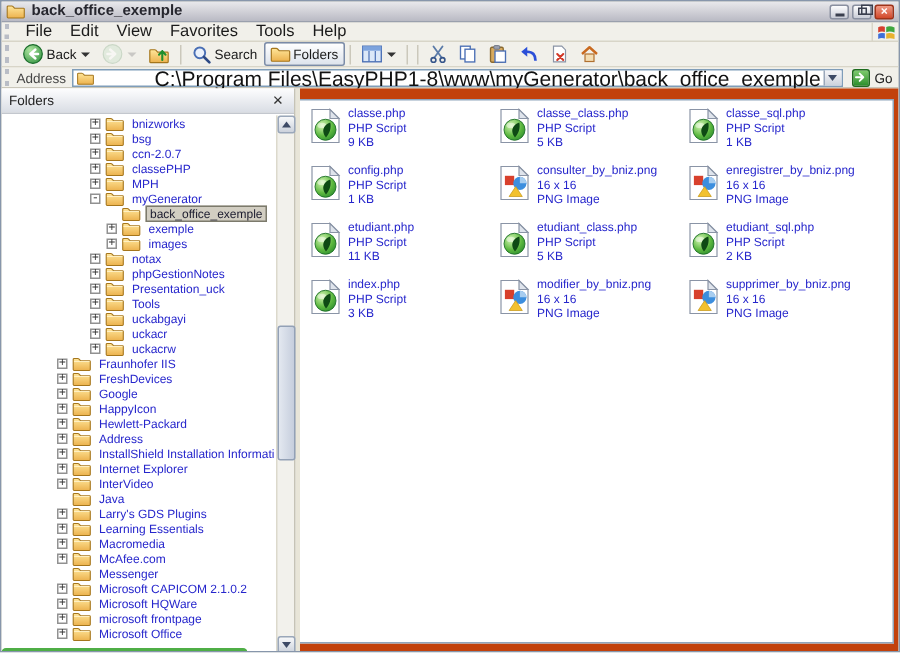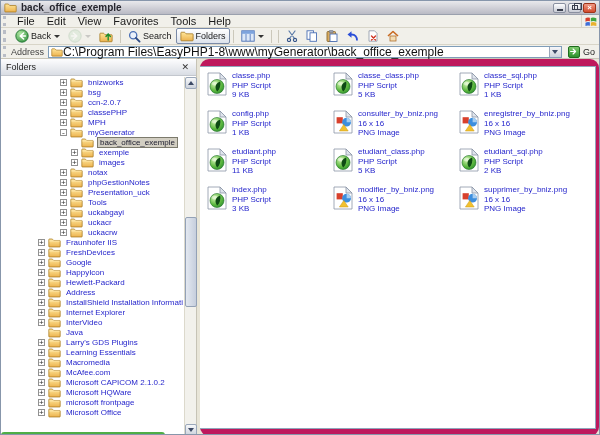--- a/index.html
+++ b/index.html
@@ -39,21 +39,21 @@
     border-top:3px solid #333; margin-left:1px; }
   .caret.dim { border-top-color:#999; }
   .tsep { width:1px; height:13px; background:#cbc8bb; margin:0 3px; }
   .disabled { opacity:.45; }
 
   
   .addressbar { position:absolute; left:0; top:44px; width:100%; height:14px; background:#f1f0ea;
     display:flex; align-items:center; font-size:9px; color:#444; border-bottom:1px solid #c9c6b9; }
   .addr-label { margin-right:4px; }
   .addr-combo { flex:1; height:12px; background:#fff; border:1px solid #7f9db9; display:flex; align-items:center; padding-left:2px; }
-  .addr-combo .path { font-size:12px; color:#111; flex:1; white-space:nowrap; overflow:hidden; }
+  .addr-combo .path { font-size:14px; color:#111; flex:1; white-space:nowrap; overflow:hidden;padding-left:40px; }
   .addr-drop { width:12px; height:10px; background:linear-gradient(to bottom,#f6f6f9,#ccd2dc);
     border-left:1px solid #9aa7ba; display:flex; align-items:center; justify-content:center; }
   .go-wrap { display:flex; align-items:center; gap:3px; padding:0 4px 0 6px; }
   .go-btn { width:12px; height:12px; border-radius:2px; background:linear-gradient(to bottom,#7ecb6e,#2c8f2c);
     border:1px solid #1d6b1d; display:flex; align-items:center; justify-content:center; }
   .go-label { font-size:9px; color:#222; }
 
   
   .main { position:absolute; left:0; top:58px; width:100%; height:377px; background:#e8e5d8; }
 
@@ -74,21 +74,21 @@
 
   .vscroll { position:absolute; right:0; top:18px; width:12px; bottom:0; background:#f2f1ec; border-left:1px solid #dcd9cc; }
   .sbtn { position:absolute; left:0; width:12px; height:12px; background:linear-gradient(to bottom,#f7f8fa,#ccd2dc);
     border:1px solid #9aa7ba; border-radius:2px; display:flex; align-items:center; justify-content:center; }
   .sbtn.up { top:0; } .sbtn.down { bottom:0; }
   .tri-up { width:0;height:0;border-left:3px solid transparent;border-right:3px solid transparent;border-bottom:4px solid #3d4a66; }
   .tri-down { width:0;height:0;border-left:3px solid transparent;border-right:3px solid transparent;border-top:4px solid #3d4a66; }
   .sthumb { position:absolute; left:0; width:12px; top:140px; height:90px; border:1px solid #93a1b6; border-radius:2px;
     background:linear-gradient(to right,#e3e8f0,#c6cedd); }
 
-  .content-outer { position:absolute; left:199px; right:0; top:0; bottom:0; background:#be185d;border-radius:9px; }
+  .content-outer { position:absolute; left:199px; right:0; top:0; bottom:0; background:#c2410c; }
   .content-box { position:absolute; left:0; top:7px; right:3px; bottom:7px; background:#fff;
     border:1px solid #90a5bc; border-left:none; }
   .files-grid { display:grid; grid-template-columns:126px 126px 126px; grid-auto-rows:38px; padding:4px 0 0 7px; }
   .file-tile { display:flex; align-items:flex-start; }
   .file-tile .icon { flex:none; margin:1px 5px 0 0; }
   .file-lines { font-size:8px; line-height:9.5px; color:#2626cc; white-space:nowrap; overflow:hidden; }
 
   .taskbar-edge { position:absolute; left:0; bottom:0; width:164px; height:4px;
     background:linear-gradient(to bottom,#ffffff,#e4f2dc); border-top:2px solid #4fae46; border-radius:3px 3px 0 0; }
 
@@ -514,20 +514,28 @@
           </div>
           <div class="tree-row" style="padding-left: 37px;">
             <span class="expand">+</span>
             <svg class="ficon" width="13" height="11" viewBox="0 0 16 13">
     <path d="M1 3 L1 11.3 Q1 12 1.8 12 L14.2 12 Q15 12 15 11.3 L15 4.6 Q15 4 14.3 4 L7 4 L5.6 2.5 Q5.3 2.2 4.8 2.2 L1.8 2.2 Q1 2.2 1 3 Z" fill="url(#gFolder)" stroke="#a5761c" stroke-width="0.9"></path>
     <path d="M1.6 4.6 L14.4 4.6" stroke="#fff3c8" stroke-width="0.8"></path>
   </svg>
             <span class="tree-label">McAfee.com</span>
           </div>
           <div class="tree-row" style="padding-left: 37px;">
+            <span class="expand empty"></span>
+            <svg class="ficon" width="13" height="11" viewBox="0 0 16 13">
+    <path d="M1 3 L1 11.3 Q1 12 1.8 12 L14.2 12 Q15 12 15 11.3 L15 4.6 Q15 4 14.3 4 L7 4 L5.6 2.5 Q5.3 2.2 4.8 2.2 L1.8 2.2 Q1 2.2 1 3 Z" fill="url(#gFolder)" stroke="#a5761c" stroke-width="0.9"></path>
+    <path d="M1.6 4.6 L14.4 4.6" stroke="#fff3c8" stroke-width="0.8"></path>
+  </svg>
+            <span class="tree-label">Messenger</span>
+          </div>
+          <div class="tree-row" style="padding-left: 37px;">
             <span class="expand">+</span>
             <svg class="ficon" width="13" height="11" viewBox="0 0 16 13">
     <path d="M1 3 L1 11.3 Q1 12 1.8 12 L14.2 12 Q15 12 15 11.3 L15 4.6 Q15 4 14.3 4 L7 4 L5.6 2.5 Q5.3 2.2 4.8 2.2 L1.8 2.2 Q1 2.2 1 3 Z" fill="url(#gFolder)" stroke="#a5761c" stroke-width="0.9"></path>
     <path d="M1.6 4.6 L14.4 4.6" stroke="#fff3c8" stroke-width="0.8"></path>
   </svg>
             <span class="tree-label">Microsoft CAPICOM 2.1.0.2</span>
           </div>
           <div class="tree-row" style="padding-left: 37px;">
             <span class="expand">+</span>
             <svg class="ficon" width="13" height="11" viewBox="0 0 16 13">

